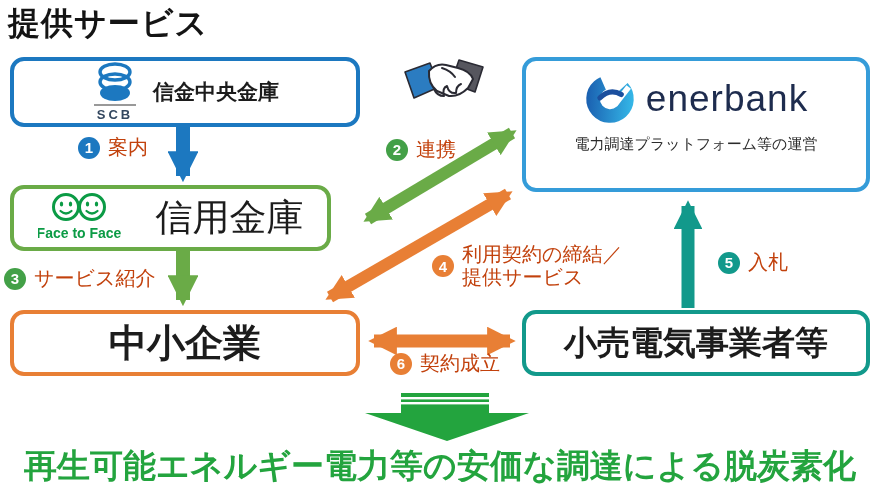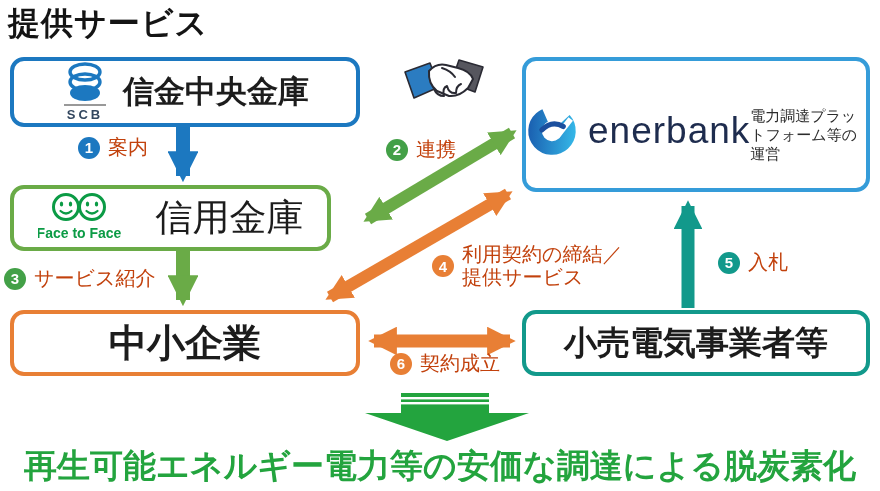--- a/index.html
+++ b/index.html
@@ -12,25 +12,25 @@
     position:absolute; left:8px; top:2px;
     font-size:32px; font-weight:bold; color:#141414; letter-spacing:1px;
   }
   
   .node {
     position:absolute; background:#fff; border-radius:14px;
     display:flex; align-items:center; justify-content:center;
     z-index:1;
   }
   .node-scb      { left:10px;  top:57px;  width:350px; height:70px;  border:4px solid #1c78c0; gap:14px; }
-  .node-enerbank { left:522px; top:57px;  width:348px; height:135px; border:4px solid #359cd9; flex-direction:row; justify-content:flex-start; padding-top:12px; }
+  .node-enerbank { left:522px; top:57px;  width:348px; height:135px; border:4px solid #359cd9; flex-direction:column; justify-content:flex-start; padding-top:12px; }
   .node-shinkin  { left:10px;  top:185px; width:321px; height:66px;  border:4px solid #6aab47; gap:22px; }
   .node-sme      { left:10px;  top:310px; width:350px; height:66px;  border:4px solid #e87f35; }
   .node-retailer { left:522px; top:310px; width:348px; height:66px;  border:4px solid #12998b; }
-  .scb-name      { font-size:31px; font-weight:bold; color:#1c1c1c; }
+  .scb-name      { font-size:21px; font-weight:bold; color:#1c1c1c; }
   .shinkin-name  { font-size:37px; font-weight:normal; color:#1c1c1c; }
   .sme-name      { font-size:38px; font-weight:bold; color:#1c1c1c; }
   .retailer-name { font-size:33px; font-weight:bold; color:#1c1c1c; }
   .ener-row  { display:flex; align-items:center; gap:10px; }
   .ener-word { font-size:37px; font-weight:500; color:#1e2c4e; letter-spacing:1px; }
   .ener-cap  { margin-top:10px; font-size:15px; color:#2b2b2b; font-weight:500; }
   
   .arrows { position:absolute; left:0; top:0; z-index:2; pointer-events:none; }
   
   .flow { position:absolute; display:flex; align-items:center; gap:8px; z-index:3; }

